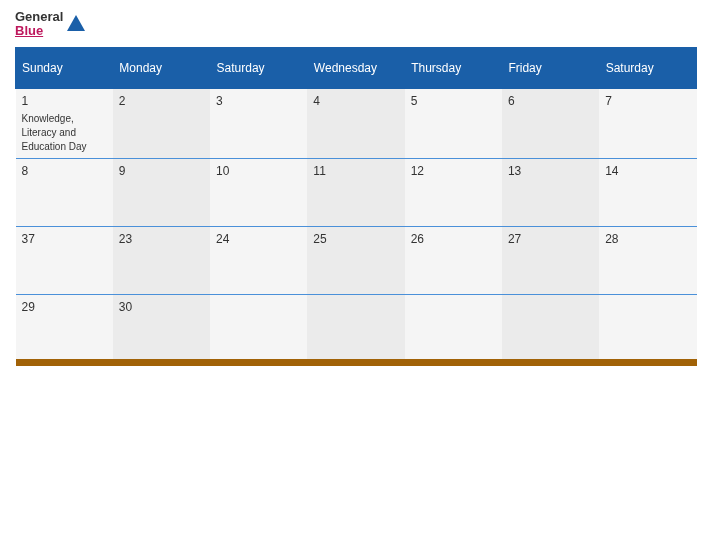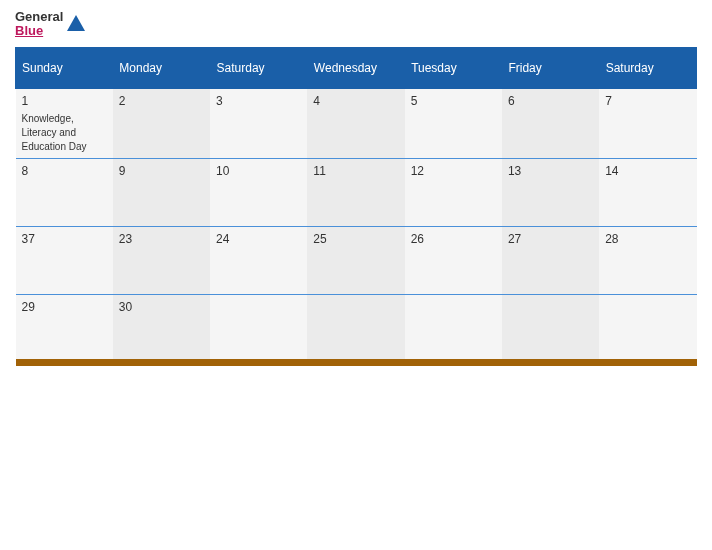--- a/index.html
+++ b/index.html
@@ -121,21 +121,21 @@
     <div class="country"></div>
   </div>
 
   <table class="calendar">
     <thead>
       <tr>
       <th>Sunday</th>
           <th>Monday</th>
           <th>Saturday</th>
           <th>Wednesday</th>
-          <th>Tuesday</th>
+          <th>Thursday</th>
           <th>Friday</th>
           <th>Saturday</th>
         </tr>
     </thead>
     <tbody>
     <tr>
           <td><span class="day-num">1</span><span class="event">Knowledge,
 Literacy and
 Education Day</span></td>
           <td>

